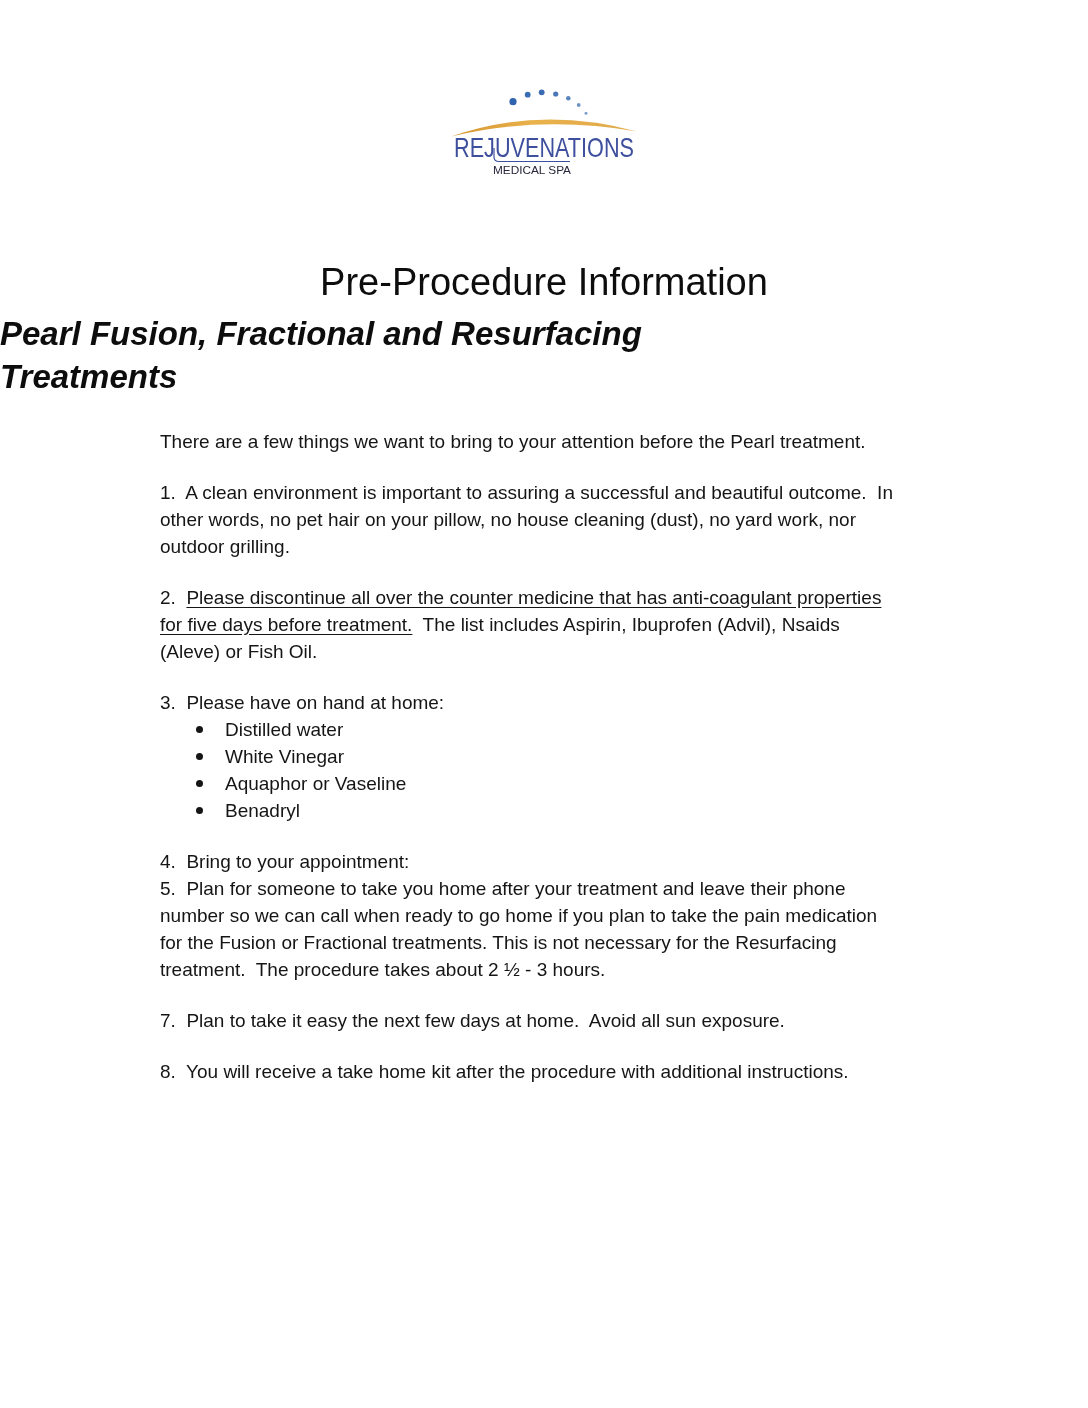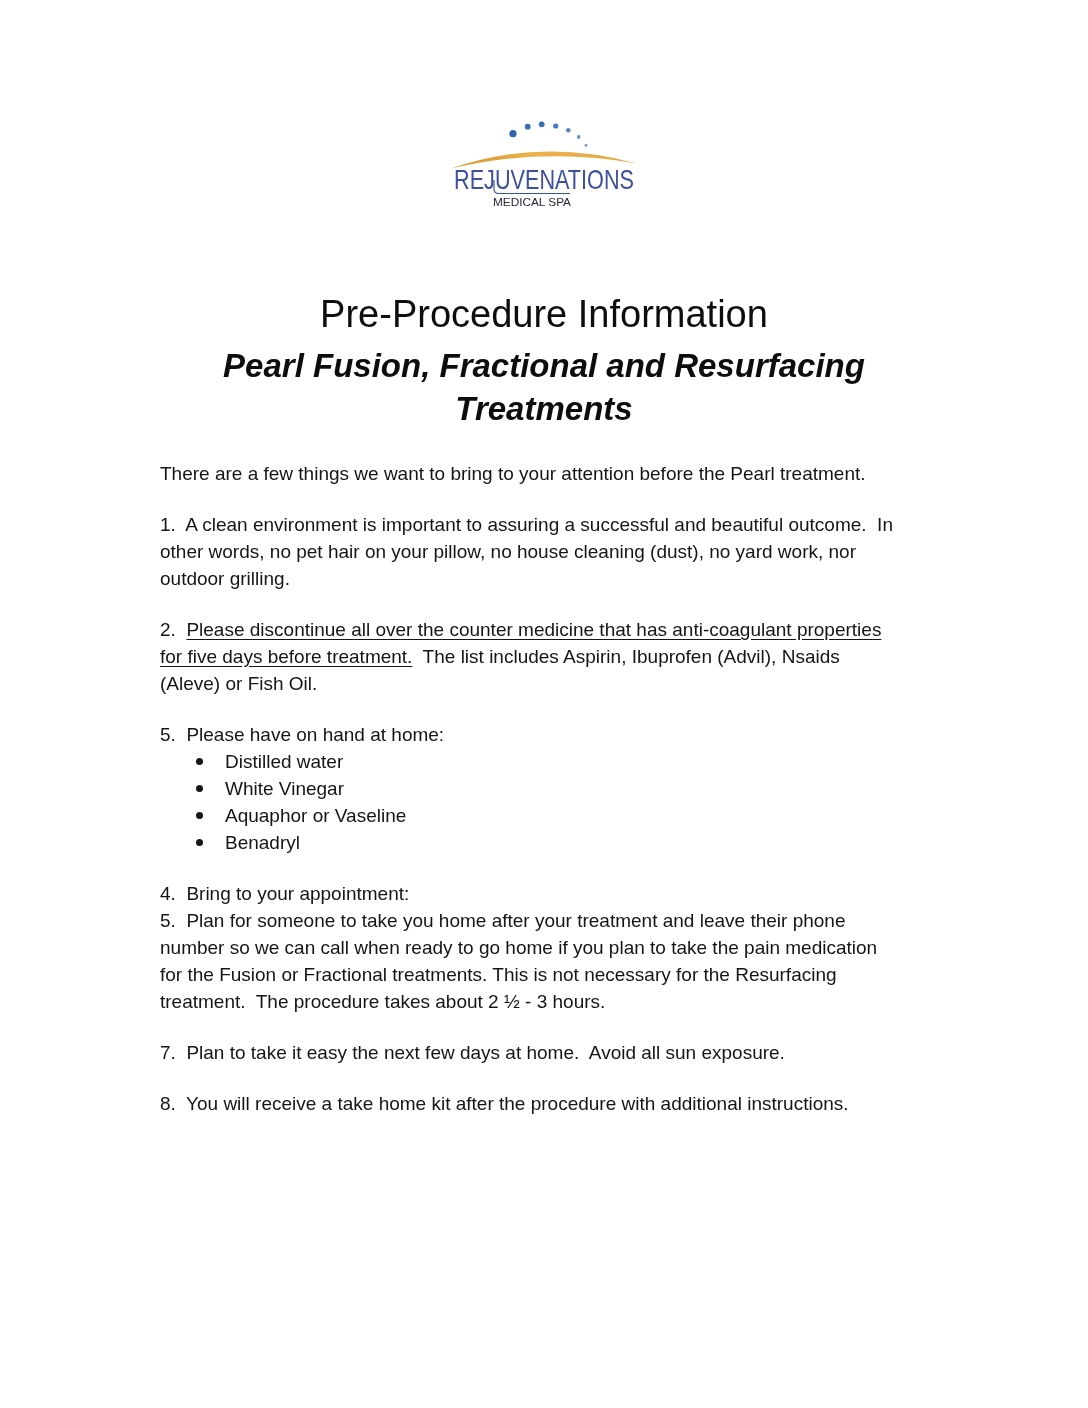--- a/index.html
+++ b/index.html
@@ -3,30 +3,30 @@
 <meta charset="utf-8">
 <style>
   html, body { margin: 0; padding: 0; }
   body {
     width: 1088px; height: 1408px;
     background: #ffffff;
     font-family: "Liberation Sans", sans-serif;
     color: #151515;
     overflow: hidden;
   }
-  .page { width: 1088px; height: 1220px; padding-top: 116px; box-sizing: border-box; }
+  .page { width: 1088px; height: 1220px; padding-top: 84px; box-sizing: border-box; }
 
   .logo-svg { display: block; margin: 0 auto; }
 
   .title { 
     font-size: 38px; font-weight: normal; text-align: center;
     margin: 76px 0 8px 0; line-height: 44px; color: #0d0d0d;
   }
   .subtitle {
-    font-size: 33px; font-weight: bold; font-style: italic; text-align: center;
+    font-size: 33px; font-weight: bold; font-style: italic; text-align: left;
     line-height: 43px; color: #0d0d0d;
   }
 
   .doc {
     margin: 30px 148px 0 160px;
     font-size: 19px; line-height: 27px; color: #151515;
   }
   .doc p { margin: 0 0 24px 0; white-space: pre-wrap; }
   .doc p.tight { margin-bottom: 0; }
   .u { text-decoration: underline; text-underline-offset: 3px; }
@@ -75,21 +75,21 @@
     <p>There are a few things we want to bring to your attention before the Pearl treatment.</p>
 
     <p>1.  A clean environment is important to assuring a successful and beautiful outcome.  In
 other words, no pet hair on your pillow, no house cleaning (dust), no yard work, nor
 outdoor grilling.</p>
 
     <p><span>2.  </span><span class="u">Please discontinue all over the counter medicine that has anti-coagulant properties
 for five days before treatment.</span><span>  The list includes Aspirin, Ibuprofen (Advil), Nsaids
 (Aleve) or Fish Oil.</span></p>
 
-    <p class="tight">5.  Please have on hand at home:</p>
+    <p class="tight">3.  Please have on hand at home:</p>
     <ul class="bullets">
       <li>Distilled water</li>
       <li>White Vinegar</li>
       <li>Aquaphor or Vaseline</li>
       <li>Benadryl</li>
     </ul>
 
     <p class="tight">4.  Bring to your appointment:</p>
 
     <p>5.  Plan for someone to take you home after your treatment and leave their phone

